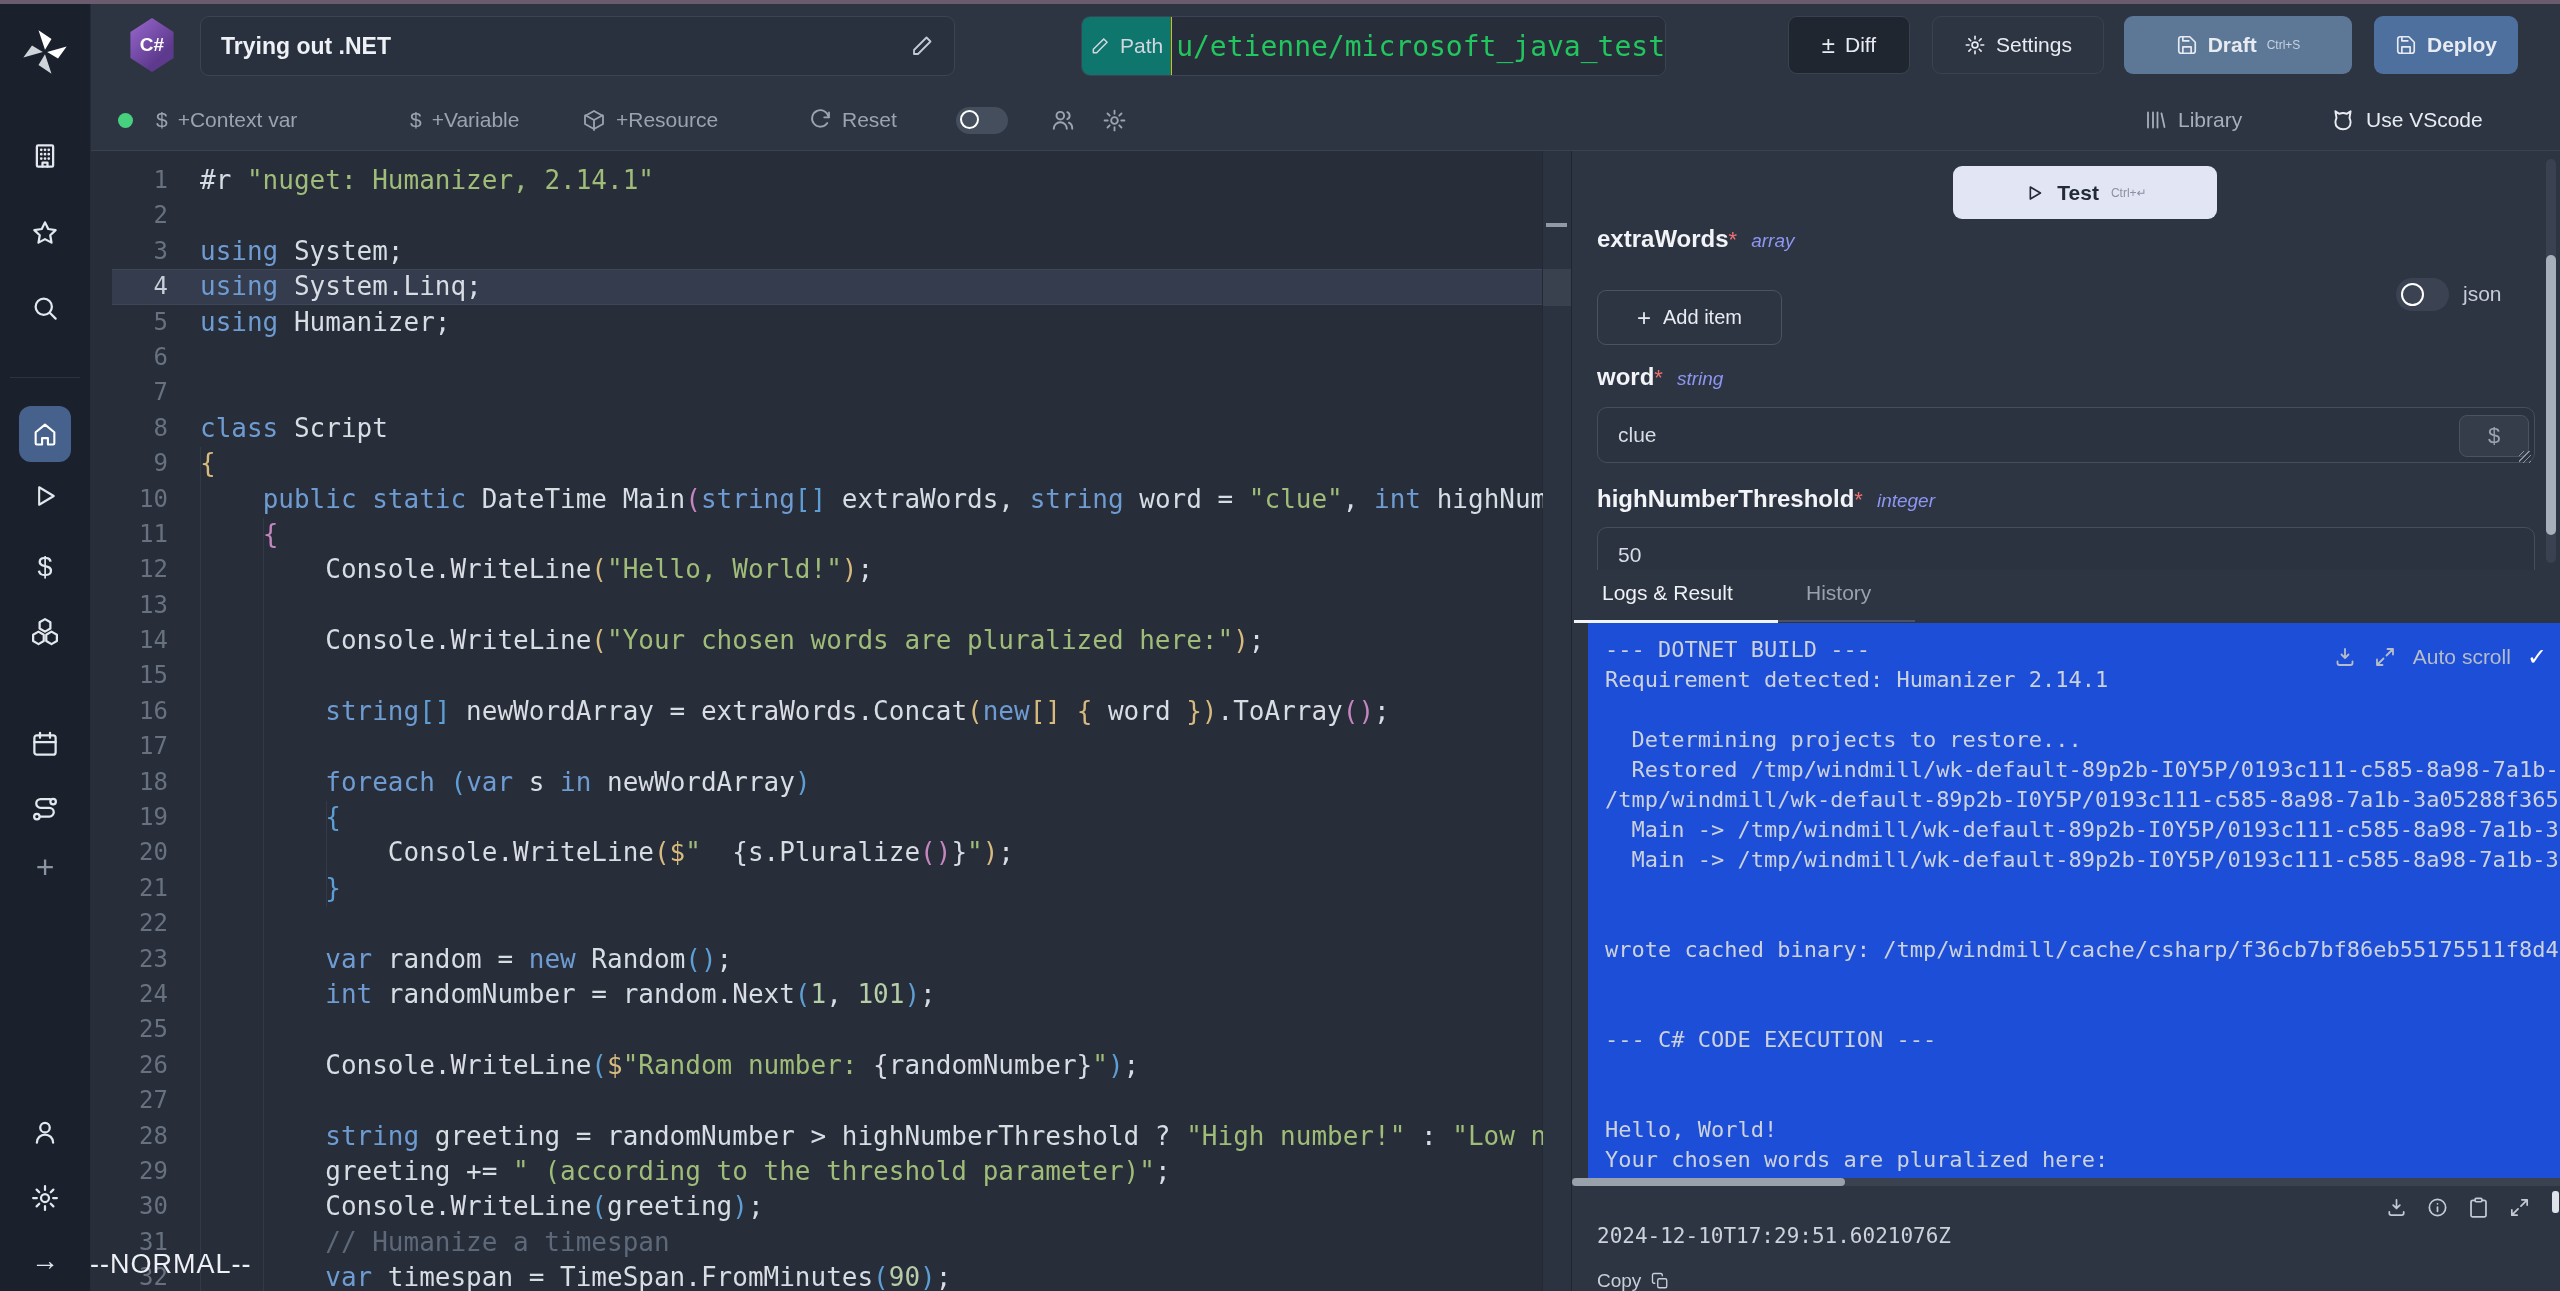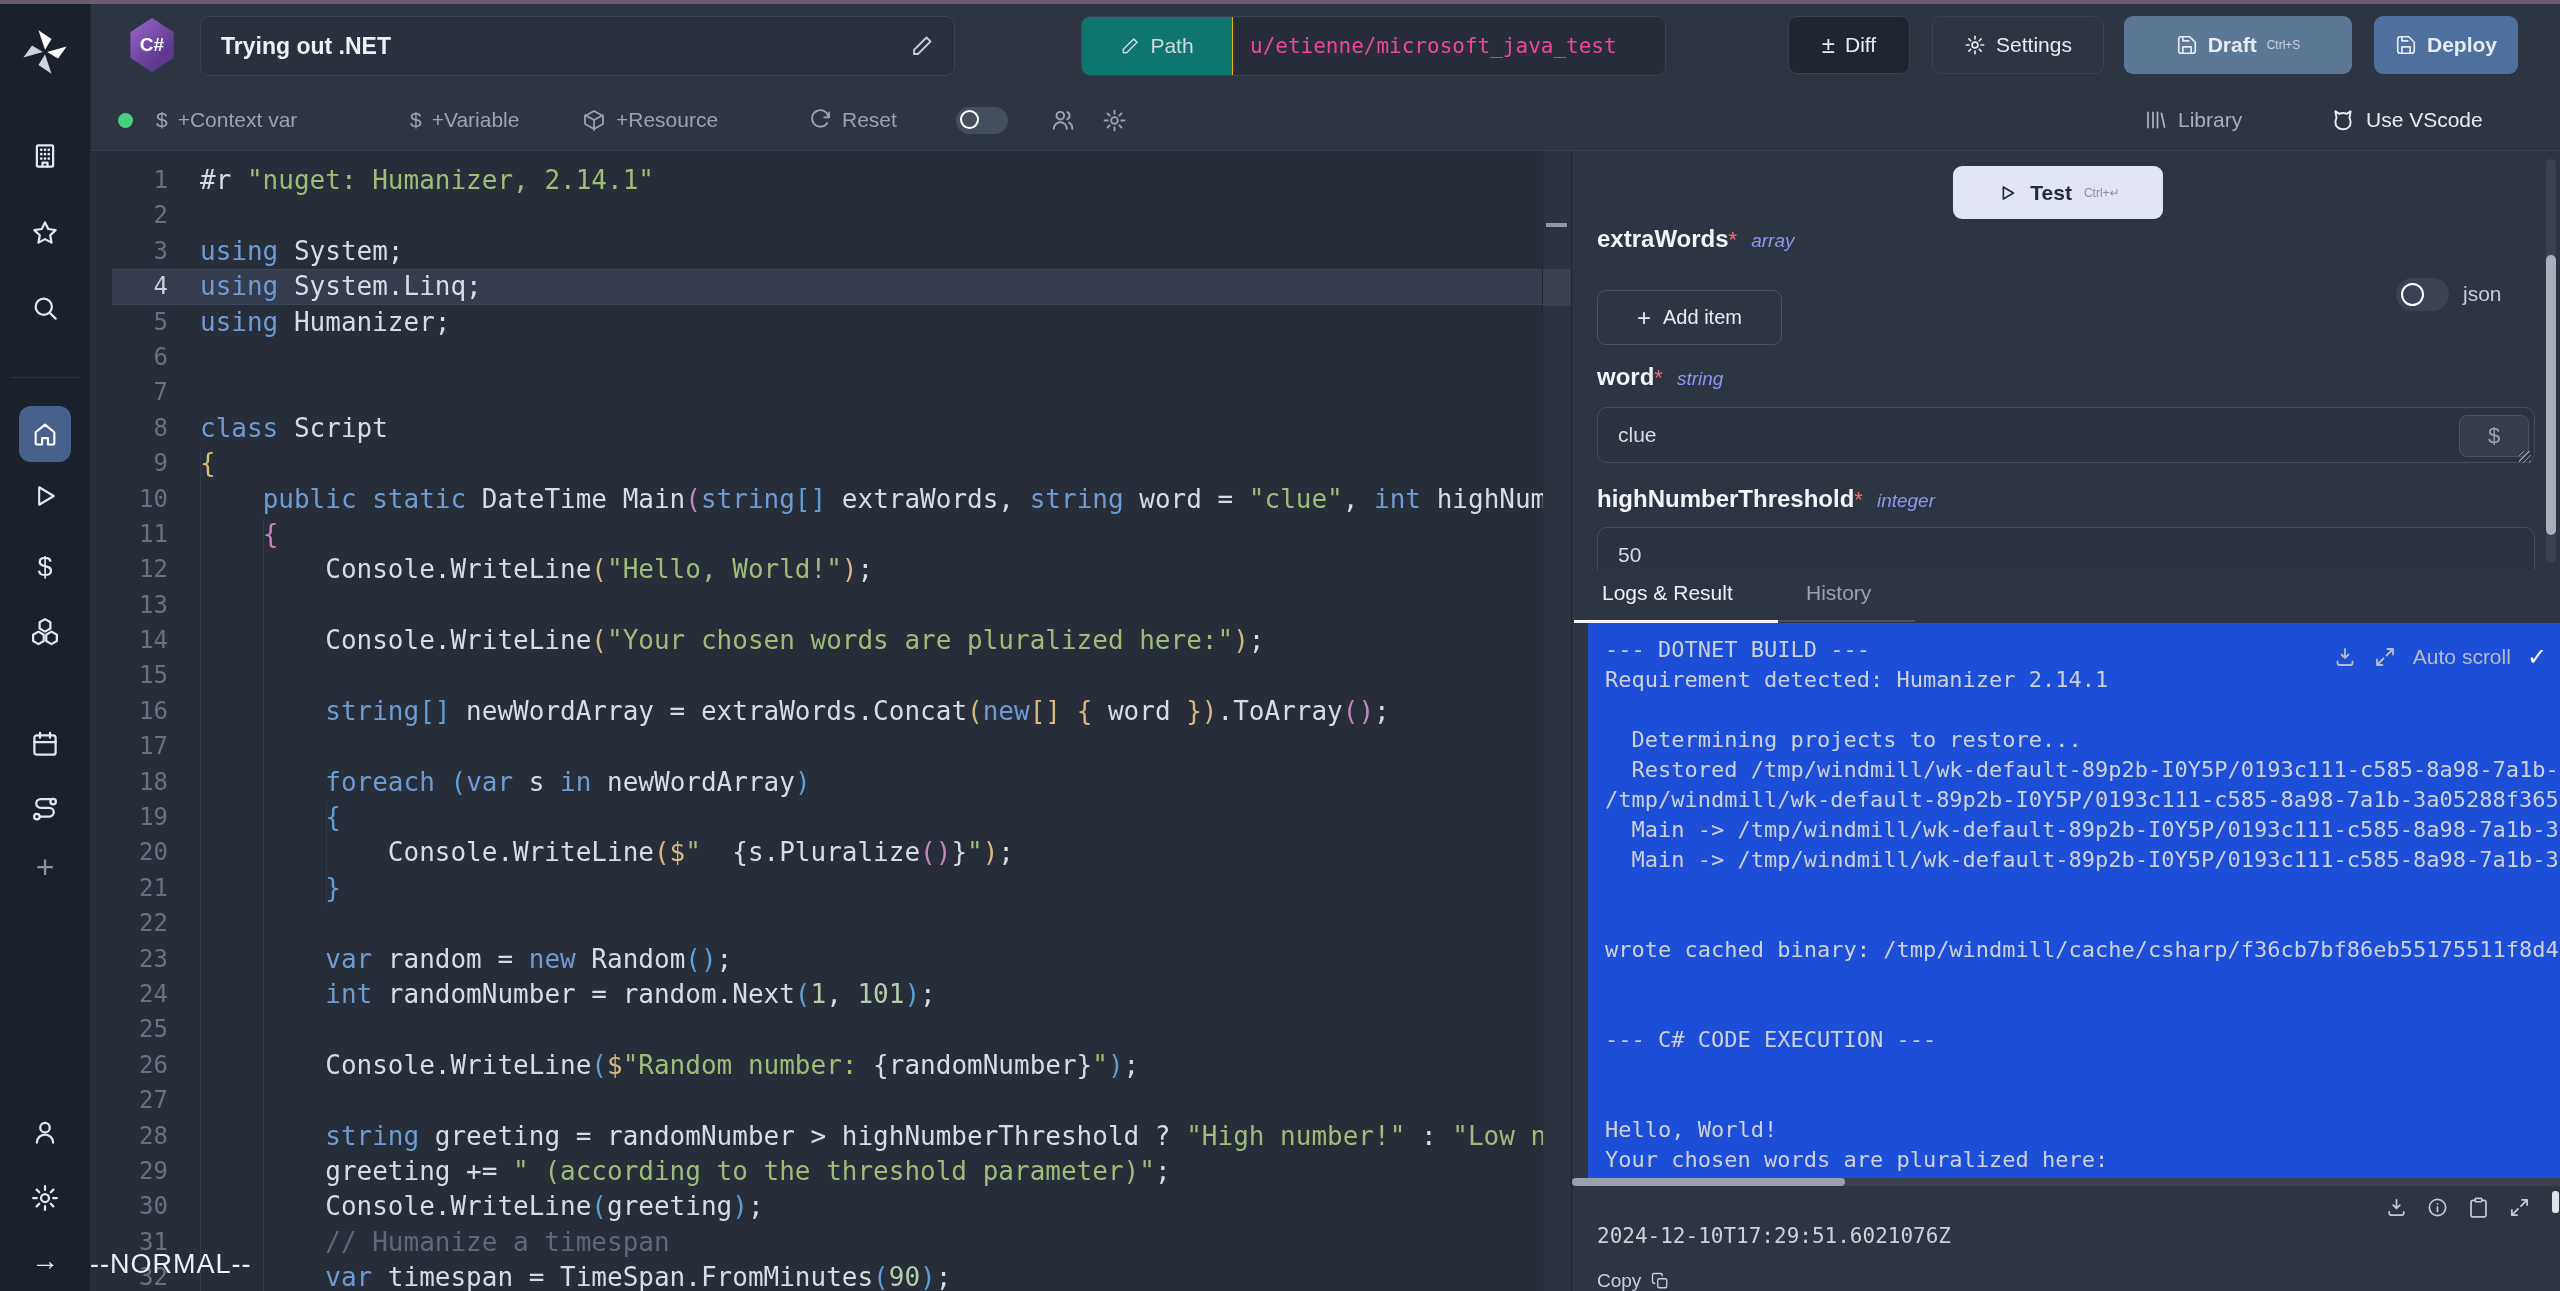--- a/index.html
+++ b/index.html
@@ -29,22 +29,22 @@
             background:linear-gradient(135deg,#9b6ad1 0%,#5e3a8e 70%);
             display:flex;align-items:center;justify-content:center;}
   .cs-badge span{color:#fff;font-weight:bold;font-size:19px;}
   .title-box{left:110px;top:12px;width:755px;height:60px;border:1px solid #3b4354;border-radius:9px;background:#2a313e;
              display:flex;align-items:center;padding:0 20px;box-sizing:border-box;}
   .title-text{font-size:23px;font-weight:600;color:#eef1f5;}
   .title-box .edit{margin-left:auto;color:#c3cad6;}
   .path-box{left:991px;top:12px;width:583px;height:58px;border:1px solid #3b4354;border-radius:9px;display:flex;overflow:hidden;}
   .path-left{width:150px;background:#0f766e;display:flex;align-items:center;justify-content:center;gap:10px;
              color:#d2d7df;font-size:21px;border-right:1px solid #eab308;}
-  .path-right{flex:1;background:#272d39;display:flex;align-items:center;padding-left:17px;
-              font-family:"DejaVu Sans Mono",monospace;font-size:21px;color:#ec4899;}
+  .path-right{flex:1;background:#272d39;display:flex;align-items:center;padding-left:4px;
+              font-family:"DejaVu Sans Mono",monospace;font-size:28px;color:#22c55e;}
   .hbtn{position:absolute;top:12px;height:58px;border-radius:9px;display:flex;align-items:center;justify-content:center;
         gap:10px;font-size:21px;color:#e8ecf2;box-sizing:border-box;cursor:default;}
   .btn-diff{left:1698px;width:122px;background:#20262f;border:1px solid #3a4150;}
   .btn-settings{left:1842px;width:172px;border:1px solid #3a4150;}
   .btn-draft{left:2034px;width:228px;background:#5d7896;font-weight:600;}
   .btn-deploy{left:2284px;width:144px;background:#4d709e;font-weight:600;}
   .shortcut{color:#c7d2e0;font-weight:400;font-size:12px;}
   .pm{font-size:24px;line-height:20px;}
 
   
@@ -70,21 +70,21 @@
   .tk-k{color:#6e9cd2;} .tk-p{color:#d8dce3;} .tk-s{color:#9fbc78;} .tk-n{color:#b5cea8;}
   .tk-c{color:#5d6879;} .tk-g{color:#d7ba7d;} .tk-m{color:#c586c0;} .tk-b{color:#5d9fd4;}
   .minimap{position:absolute;right:0;top:0;width:28px;bottom:0;background:#2b3240;border-left:1px solid #232a35;}
   .minimap .dash{position:absolute;left:3px;top:72px;width:21px;height:4px;background:#9099a6;}
   .minimap .band{position:absolute;left:0;top:118px;width:28px;height:37px;background:#39414f;}
   .vim-status{position:absolute;left:0px;top:1098px;font-size:27px;color:#edf0f4;z-index:3;letter-spacing:1px;}
 
   
   .rpanel{left:1571px;top:151px;width:989px;height:1140px;background:#2e3542;border-left:1px solid #20252e;box-sizing:content-box;}
   .args{position:absolute;left:0;top:0;width:100%;height:419px;overflow:hidden;}
-  .test-btn{position:absolute;left:381px;top:15px;width:210px;height:53px;border-radius:9px;background:#e2e5f3;
+  .test-btn{position:absolute;left:381px;top:15px;width:264px;height:53px;border-radius:9px;background:#e2e5f3;
             color:#232a3a;display:flex;align-items:center;justify-content:center;gap:12px;font-size:21px;font-weight:600;}
   .test-btn .shortcut{color:#8a91a4;font-weight:400;}
   .arg-label{position:absolute;display:flex;align-items:baseline;gap:14px;}
   .arg-name{font-size:24px;font-weight:bold;color:#f2f4f8;}
   .req{color:#ef7070;font-size:22px;}
   .arg-type{font-style:italic;font-size:19px;color:#8d96f2;}
   .add-item{position:absolute;left:25px;top:139px;width:183px;height:53px;border:1px solid #4a5264;border-radius:9px;
             display:flex;align-items:center;justify-content:center;gap:12px;font-size:20px;color:#e8ecf2;}
   .json-switch{position:absolute;left:824px;top:127px;width:53px;height:33px;border-radius:17px;background:#3b4352;}
   .json-switch .knob{position:absolute;left:5px;top:5px;width:23px;height:23px;border-radius:50%;border:2px solid #fff;box-sizing:border-box;}

